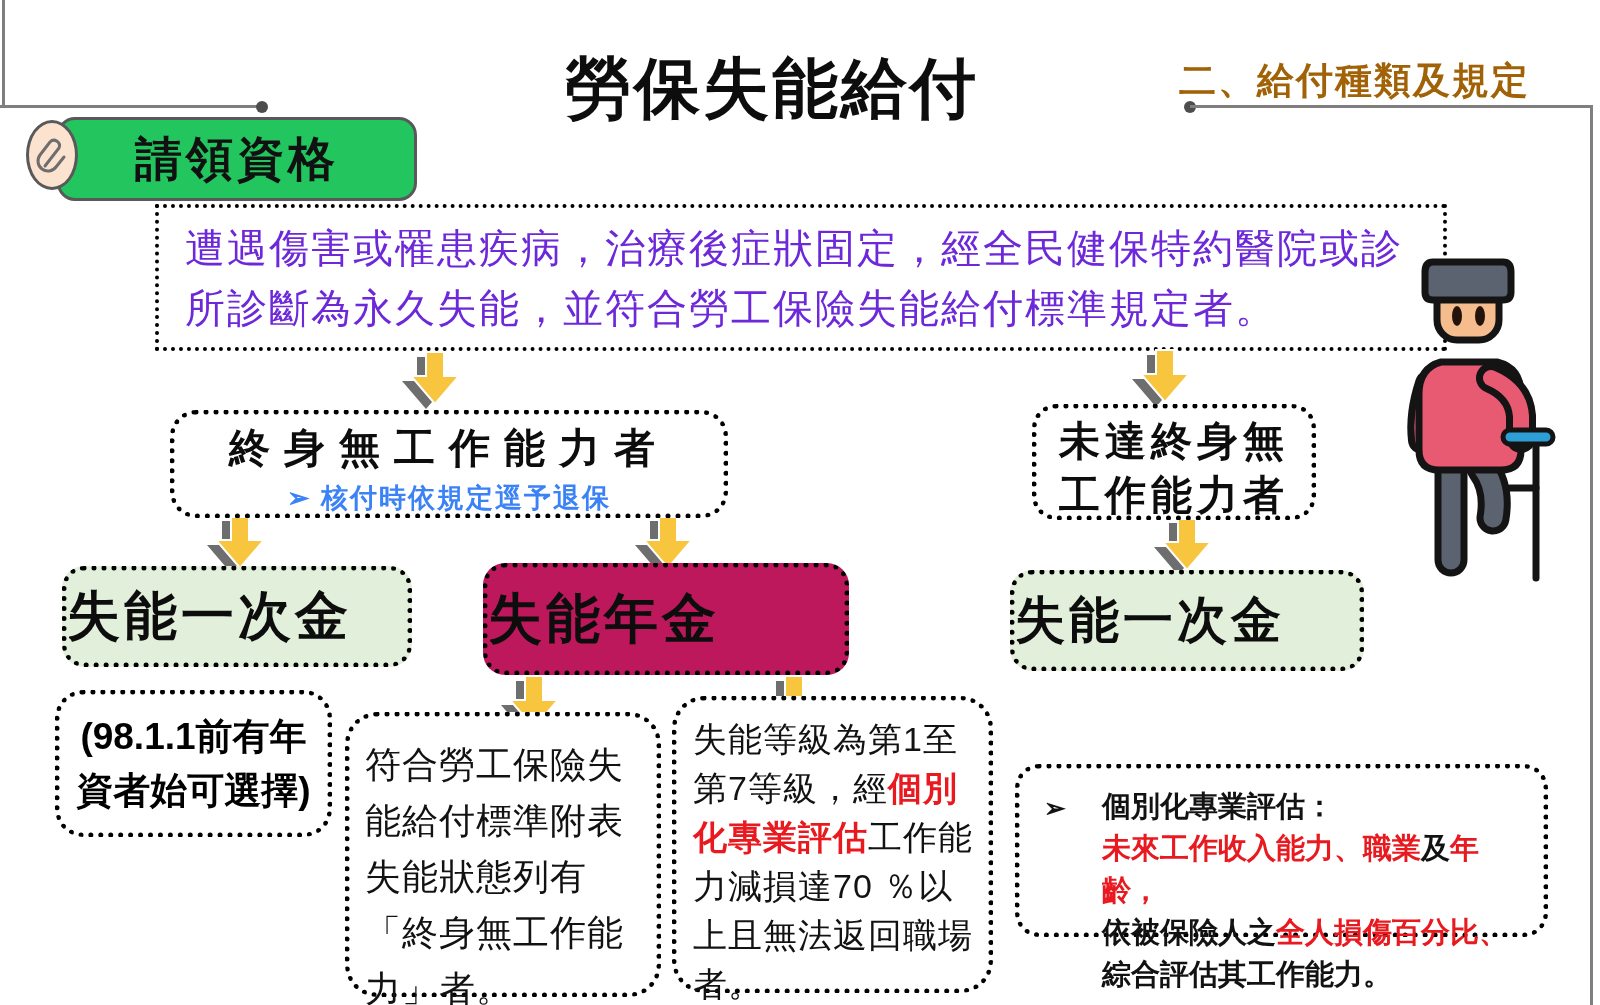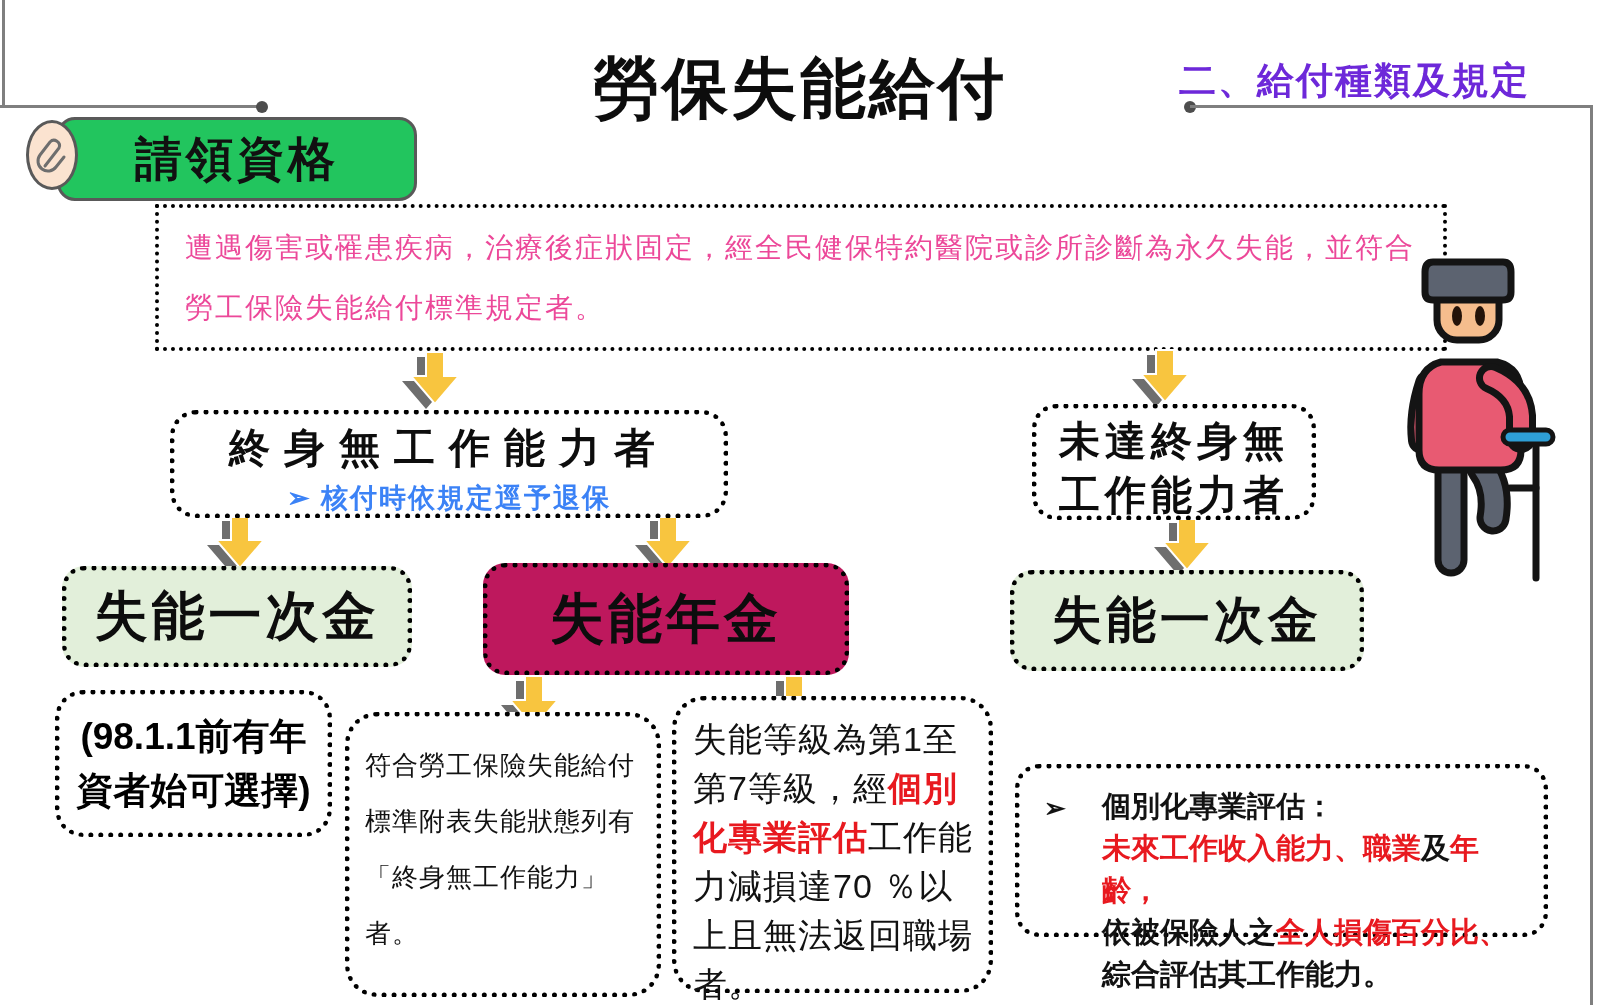--- a/index.html
+++ b/index.html
@@ -4,58 +4,58 @@
 <style>
   html,body{margin:0;padding:0;background:#fff;}
   *{box-sizing:border-box;}
   body{font-family:"Liberation Sans",sans-serif;}
   .slide{position:relative;width:1600px;height:1005px;background:#ffffff;overflow:hidden;}
 
   
   .vline,.hline{position:absolute;background:#7f7f7f;}
   .dot{position:absolute;width:12px;height:12px;border-radius:50%;background:#4d4d4d;}
 
-  .page-title{position:absolute;left:500px;top:44px;width:600px;text-align:center;
+  .page-title{position:absolute;left:472px;top:44px;width:600px;text-align:center;
     font-size:66px;font-weight:bold;color:#0d0d0d;letter-spacing:3px;}
   .section-label{position:absolute;left:1100px;top:56px;width:430px;text-align:right;
-    font-size:37px;font-weight:bold;color:#6d28d9;letter-spacing:2px;}
+    font-size:37px;font-weight:bold;color:#a16207;letter-spacing:2px;}
   .page-number{position:absolute;left:1490px;top:1003px;width:80px;text-align:right;
     font-family:"Liberation Serif",serif;font-size:30px;color:#7c6e68;}
 
   
   .banner-box{position:absolute;left:57px;top:117px;width:360px;height:84px;background:#22c55e;
     border:3px solid #595959;border-radius:18px;display:flex;align-items:center;justify-content:center;
     font-size:47px;font-weight:bold;color:#111;letter-spacing:4px;}
   .banner-ellipse{position:absolute;left:26px;top:120px;width:52px;height:70px;background:#fbe3d0;
     border:3px solid #595959;border-radius:50%;display:flex;align-items:center;justify-content:center;}
 
   
   .dbox{position:absolute;border:4px dotted #000;background:#fff;}
   .eligibility{left:155px;top:204px;width:1292px;height:147px;padding:10px 26px;
-    font-size:28px;line-height:60px;letter-spacing:2px;color:#ec4899;}
+    font-size:40px;line-height:60px;letter-spacing:2px;color:#6d28d9;}
   .permanent{left:170px;top:410px;width:558px;height:108px;border-width:5px;border-radius:26px;
     text-align:center;padding-top:6px;}
   .permanent .ttl{font-size:41px;font-weight:bold;letter-spacing:14px;color:#0d0d0d;}
   .permanent .note{font-size:27px;font-weight:bold;color:#3b82f6;letter-spacing:2px;margin-top:4px;}
   .partial{left:1032px;top:404px;width:284px;height:116px;border-width:5px;border-radius:24px;
     text-align:center;font-size:41px;font-weight:bold;letter-spacing:5px;line-height:54px;padding-top:5px;color:#0d0d0d;}
 
   .benefit{position:absolute;border:5px dotted #000;border-radius:22px;display:flex;
-    align-items:center;justify-content:center;font-weight:bold;color:#0d0d0d;}
+    align-items:center;justify-content:flex-start;font-weight:bold;color:#0d0d0d;}
   .b-green{background:#e2efda;}
   .b-blue{background:#be185d;}
   .lump-left{left:62px;top:566px;width:350px;height:101px;font-size:53px;letter-spacing:4px;}
   .pension-box{left:483px;top:563px;width:366px;height:112px;font-size:54px;letter-spacing:4px;}
   .lump-right{left:1010px;top:570px;width:354px;height:101px;font-size:50px;letter-spacing:4px;}
 
   .note98{left:55px;top:690px;width:277px;height:147px;border-width:5px;border-radius:28px;
     display:flex;flex-direction:column;align-items:center;justify-content:center;
     font-size:37px;font-weight:bold;color:#000000;line-height:54px;}
   .criteria{left:345px;top:712px;width:316px;height:285px;border-width:5px;border-radius:32px;
-    padding:20px 13px 0 15px;font-size:26px;line-height:56px;color:#121212;letter-spacing:1px;}
+    padding:20px 13px 0 15px;font-size:36px;line-height:56px;color:#121212;letter-spacing:1px;}
   .pension-criteria{left:672px;top:696px;width:321px;height:297px;border-width:5px;border-radius:32px;
     padding:14px 12px 0 16px;font-size:34px;line-height:49px;color:#121212;letter-spacing:1px;}
   .red{color:#e8191f;font-weight:bold;}
   .assessment{left:1015px;top:764px;width:533px;height:173px;border-width:5px;border-radius:24px;
     padding:16px 14px 0 24px;font-size:29px;font-weight:bold;line-height:42px;color:#121212;display:flex;}
   .assessment .bullet{width:58px;font-size:26px;padding-top:2px;}
   .assessment .lines{flex:1;}
 
   .arrow{position:absolute;width:48px;height:52px;overflow:visible;}
   .person{position:absolute;left:1393px;top:244px;width:176px;height:342px;}

